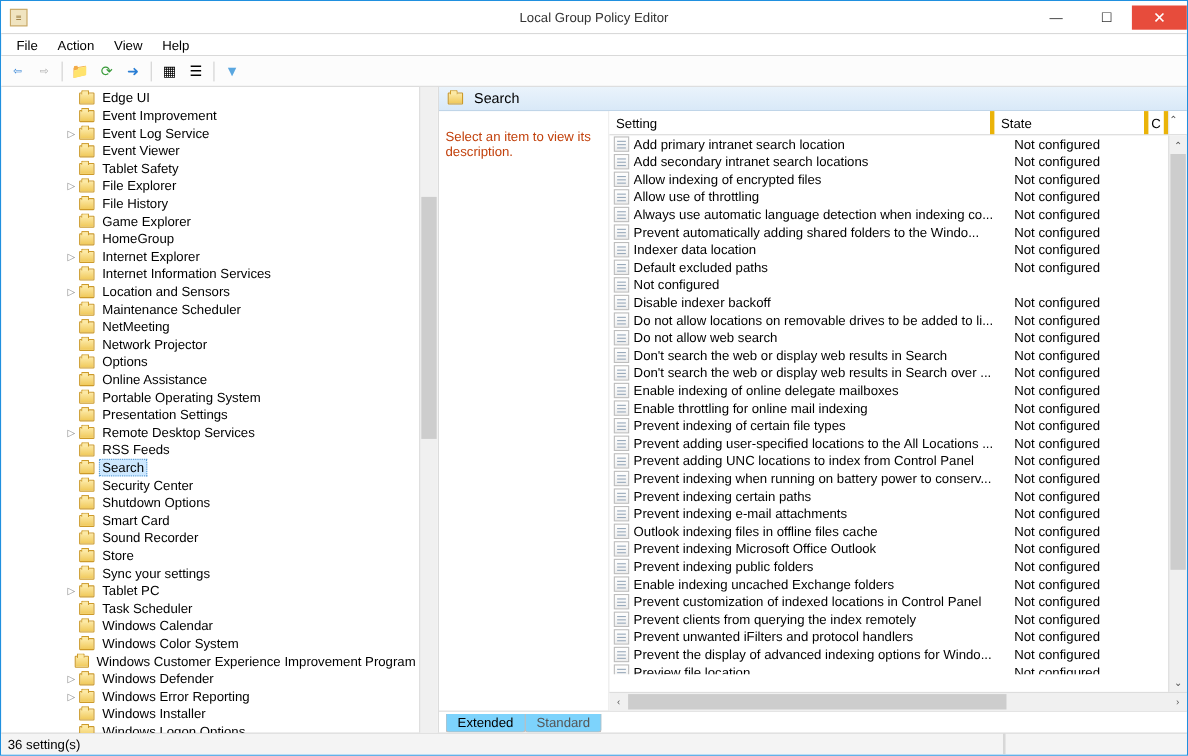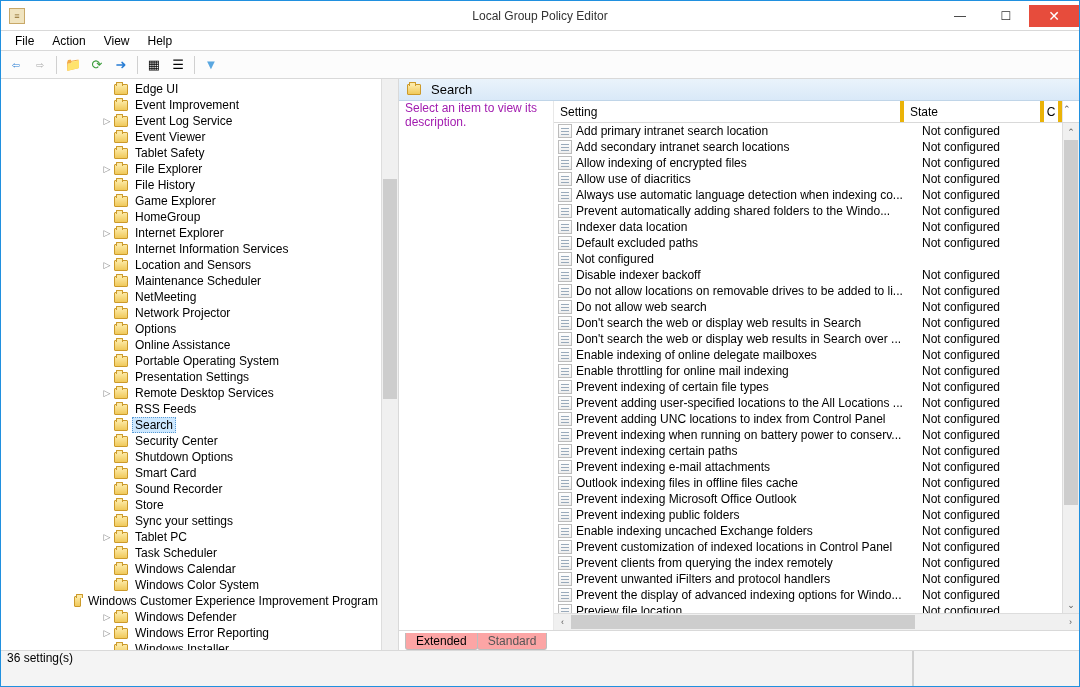--- a/index.html
+++ b/index.html
@@ -9,35 +9,35 @@
   .titlebar-title { position: absolute; left: 50%; transform: translateX(-50%); font-size: 12px; color: #333; }
   .titlebar-controls { margin-left: auto; display: flex; }
   .titlebar-btn { width: 46px; height: 22px; display: flex; align-items: center; justify-content: center; font-size: 12px; color: #333; }
   .titlebar-btn.close { background: #e74c3c; color: #fff; width: 50px; height: 22px; font-size: 14px; }
   .menubar { height: 20px; display: flex; align-items: center; padding: 0 6px; gap: 2px; border-bottom: 1px solid #d9d9d9; }
   .menubar-item { padding: 2px 8px; font-size: 12px; color: #000; }
   .toolbar { height: 28px; display: flex; align-items: center; padding: 0 4px; gap: 2px; border-bottom: 1px solid #d9d9d9; background: #fcfcfc; }
   .toolbar-btn { width: 22px; height: 22px; display: flex; align-items: center; justify-content: center; border: 1px solid transparent; font-size: 13px; }
   .toolbar-sep { width: 1px; height: 18px; background: #d0d0d0; margin: 0 3px; }
   .content { flex: 1; display: flex; min-height: 0; }
-  .tree-pane { width: 398px; border-right: 1px solid #d9d9d9; display: flex; position: relative; padding-left: 42px; }
+  .tree-pane { width: 398px; border-right: 1px solid #d9d9d9; display: flex; position: relative; }
   .tree-scroll { flex: 1; overflow-y: auto; overflow-x: hidden; padding-top: 2px; }
   .tree-pane .vscroll { width:17px; background:#f0f0f0; border-left:1px solid #ddd; position:relative;}
   .tree-pane .vscroll .thumb{position:absolute;left:1px;right:1px;top:100px;height:220px;background:#cdcdcd;}
   .tree-row { display: flex; align-items: center; height: 16px; white-space: nowrap; cursor: default; }
   .tree-expander { width: 12px; height: 12px; display: flex; align-items: center; justify-content: center; font-size: 9px; color: #888; margin-right: 1px;}
   .tree-expander.empty { visibility: hidden; }
   .folder-icon { width: 14px; height: 11px; background: linear-gradient(#fce9a5,#f0c95a); border: 1px solid #cc9a2a; border-radius: 1px; margin-right: 4px; position:relative;}
   .folder-icon::before{content:"";position:absolute;top:-3px;left:1px;width:5px;height:3px;background:#fce9a5;border:1px solid #cc9a2a;border-bottom:none;border-radius:1px 1px 0 0;}
   .tree-label { padding: 0 3px; font-size: 12px; }
   .tree-row.selected .tree-label { background: #cde8ff; border: 1px dotted #5a9bd4; padding: 0 2px; }
   .right-pane { flex: 1; display: flex; flex-direction: column; min-width: 0; }
   .right-header { height: 22px; background: linear-gradient(#eaf3fb,#d9e9f8); border-bottom: 1px solid #c0d5e8; display: flex; align-items: center; padding: 0 8px; gap: 6px; font-size:13px;}
   .right-body { flex: 1; display: flex; min-height: 0; }
-  .desc-col { width: 155px; padding: 0 6px; font-size: 12px; color: #a21caf; border-right: 1px solid #e8e8e8; }
+  .desc-col { width: 155px; padding: 16px 6px; font-size: 12px; color: #c2410c; border-right: 1px solid #e8e8e8; }
   .list-col { flex: 1; display: flex; flex-direction: column; min-width: 0; }
   .list-header { display: flex; height: 22px; border-bottom: 1px solid #d9d9d9; background: #fff; font-size: 12px;}
   .list-header .col { display:flex; align-items:center; padding: 0 6px; border-right: 4px solid #eab308; }
   .col-setting { flex: 1; min-width: 0; }
   .col-state { width: 140px; }
   .col-c { width: 18px; justify-content:center;}
   .list-header .vscroll-space { width:17px; border-left:1px solid #e4e4e4;}
   .list-scroll { flex: 1; overflow-y: hidden; overflow-x: hidden; position:relative; display:flex;}
   .list-rows{flex:1;min-width:0;}
   .list-row { display: flex; align-items: center; height: 16px; font-size: 12px; }
@@ -48,23 +48,23 @@
   .list-row .state { width: 140px; white-space: nowrap;}
   .list-vscroll{width:17px;background:#f0f0f0;border-left:1px solid #ddd;position:relative;display:flex;flex-direction:column;}
   .list-vscroll .arrow{height:17px;display:flex;align-items:center;justify-content:center;font-size:9px;color:#555;}
   .list-vscroll .track{flex:1;position:relative;}
   .list-vscroll .thumb{position:absolute;left:1px;right:1px;top:0;height:80%;background:#cdcdcd;}
   .list-hscroll{height:17px;background:#f0f0f0;border-top:1px solid #ddd;display:flex;align-items:center;position:relative;}
   .list-hscroll .arrow{width:17px;display:flex;align-items:center;justify-content:center;font-size:9px;color:#555;}
   .list-hscroll .track{flex:1;position:relative;height:100%;}
   .list-hscroll .thumb{position:absolute;top:1px;bottom:1px;left:0;width:70%;background:#cdcdcd;}
   .tabs-row { height: 20px; display: flex; align-items: flex-end; padding-left: 6px; border-top: 1px solid #d9d9d9; background: #fff;}
-  .tab { border: 1px solid #bdbdbd; border-top: none; border-radius: 0 0 3px 3px; padding: 1px 10px; font-size: 12px; background: #fca5a5; margin-right: -1px;}
+  .tab { border: 1px solid #bdbdbd; border-top: none; border-radius: 0 0 3px 3px; padding: 1px 10px; font-size: 12px; background: #7dd3fc; margin-right: -1px;}
   .tab.inactive { color: #555; }
-  .statusbar { height: 36px; border-top: 1px solid #d9d9d9; display: flex; align-items: flex-start; padding: 0 6px; font-size: 12px; background: #f4f4f4;}
+  .statusbar { height: 20px; border-top: 1px solid #d9d9d9; display: flex; align-items: center; padding: 0 6px; font-size: 12px; background: #f4f4f4;}
   .statusbar .seg{border-left:1px solid #d0d0d0;height:100%;margin-left:auto;}
   .statusbar .seg2{border-left:1px solid #d0d0d0;height:100%;width:160px;}
   .last-row-clip { overflow: hidden; height: 10px; }
   .arrow-icon{font-family:monospace;}
   .tree-indent{display:inline-block;}
 </style>
 </head>
 <body>
 
 <div class="titlebar">
@@ -374,21 +374,21 @@
                 <span class="name">Add secondary intranet search locations</span>
                 <span class="state">Not configured</span>
               </div>
               <div class="list-row">
                 <span class="policy-icon"></span>
                 <span class="name">Allow indexing of encrypted files</span>
                 <span class="state">Not configured</span>
               </div>
               <div class="list-row">
                 <span class="policy-icon"></span>
-                <span class="name">Allow use of diacritics</span>
+                <span class="name">Allow use of throttling</span>
                 <span class="state">Not configured</span>
               </div>
               <div class="list-row">
                 <span class="policy-icon"></span>
                 <span class="name">Always use automatic language detection when indexing co...</span>
                 <span class="state">Not configured</span>
               </div>
               <div class="list-row">
                 <span class="policy-icon"></span>
                 <span class="name">Prevent automatically adding shared folders to the Windo...</span>

